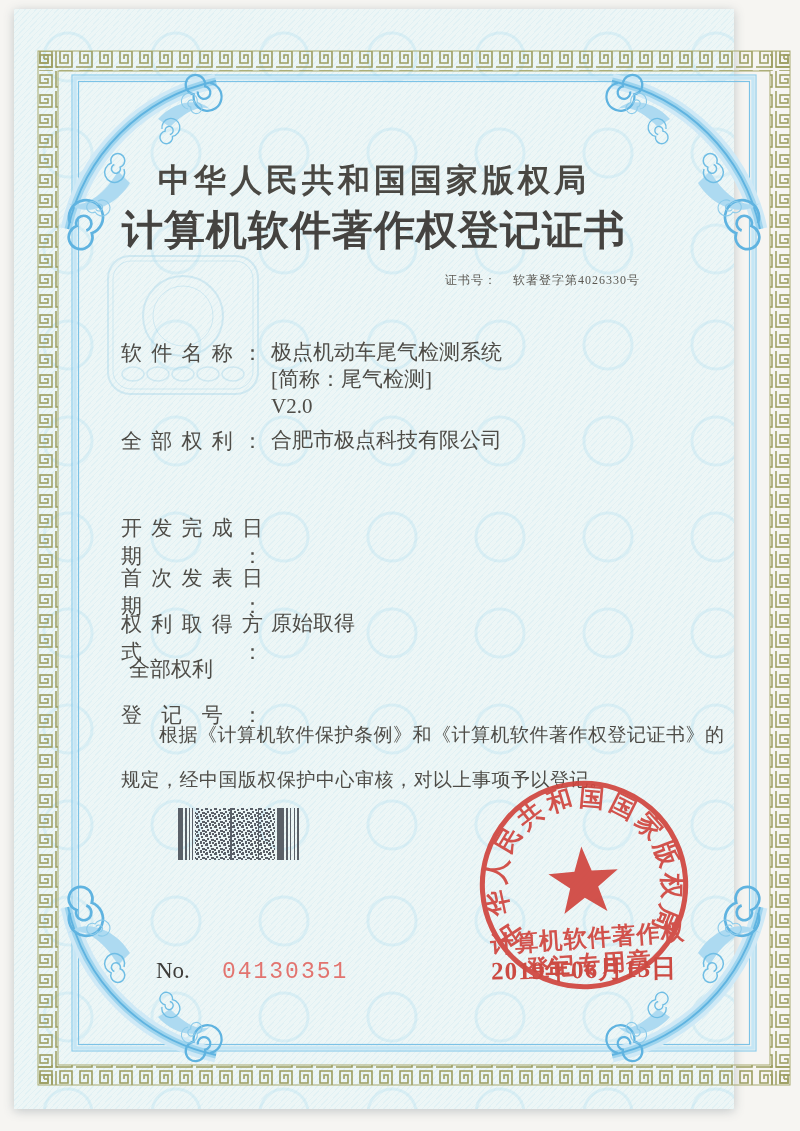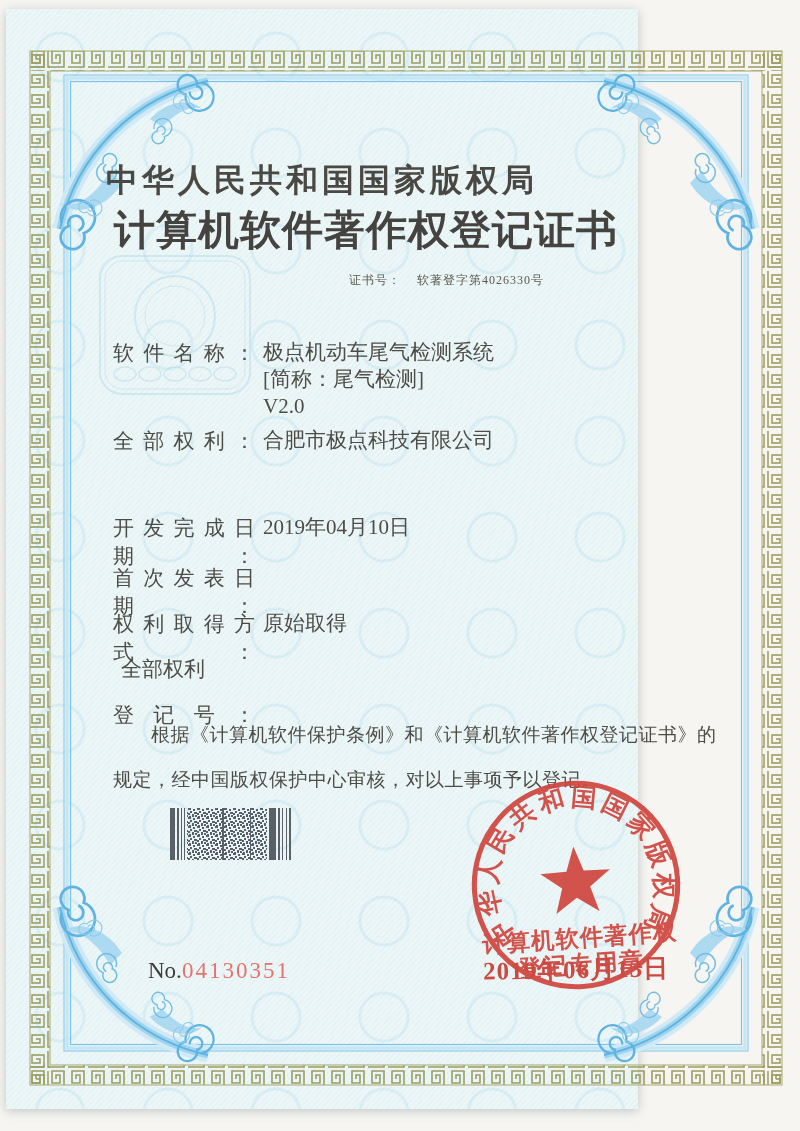--- a/index.html
+++ b/index.html
@@ -3,58 +3,58 @@
 <meta charset="utf-8">
 <style>
   html,body{margin:0;padding:0;}
   body{
     width:800px;height:1131px;position:relative;
     background:#f6f5f2;
     font-family:"Liberation Serif","DejaVu Serif",serif;
     overflow:hidden;
   }
   .paper{
-    position:absolute;left:6px;top:9px;width:632px;height:1100px;
+    position:absolute;left:14px;top:9px;width:720px;height:1100px;
     background-color:#edf6f6;
     background-image:
       radial-gradient(circle 34px at 50% 50%, rgba(255,255,255,0) 22px, rgba(171,219,238,0.30) 23px, rgba(171,219,238,0.30) 25px, rgba(255,255,255,0) 26px),
       repeating-linear-gradient(133deg, rgba(126,198,227,0.10) 0 1px, rgba(255,255,255,0) 1px 4px);
     background-size:108px 96px, auto;
     box-shadow:0 2px 10px rgba(60,80,90,.28);
   }
   .deco{position:absolute;left:0;top:0;pointer-events:none;}
   .authority{
     position:absolute;top:150px;left:0;width:100%;text-align:center;
     font-size:32px;font-weight:700;letter-spacing:4px;color:#4a4843;
   }
   .cert-title{
     position:absolute;top:194px;left:0;width:100%;text-align:center;
-    font-size:41px;font-weight:700;letter-spacing:1px;color:#454340;margin-left:44px;
+    font-size:41px;font-weight:700;letter-spacing:1px;color:#454340;
   }
   .certno{
     position:absolute;top:263px;right:94px;font-size:12px;color:#5a5751;letter-spacing:1px;
   }
   .certno .val{margin-left:16px;}
   .field-row{position:absolute;left:107px;display:flex;font-size:21px;color:#4e4c47;margin-top:37px;}
   .field-label{width:142px;flex:none;text-align:justify;text-align-last:justify;}
   .field-value{margin-left:8px;line-height:27px;}
   .fr0{top:293px}.fr1{top:381px}.fr2{top:468px}.fr3{top:518px}
   .fr4{top:564px}.fr5{top:610px}.fr6{top:655px}
   .statement{position:absolute;left:107px;top:703px;font-size:19px;color:#4e4c47;line-height:45px;white-space:nowrap;letter-spacing:.5px;}
   .statement .line1{text-indent:2em;}
   .barcode{position:absolute;left:164px;top:799px;}
   .seal{position:absolute;left:448px;top:754px;transform:rotate(-4deg);opacity:.92;}
   .seal-date{
     position:absolute;left:448px;top:944px;width:244px;text-align:center;
     color:#cc4a42;font-size:25px;letter-spacing:1px;font-weight:700;transform:rotate(-1deg);
   }
   .serial{position:absolute;left:142px;top:949px;font-size:23px;color:#3e3d3a;}
   .serial .num{
-    color:#e2746f;font-family:Liberation Serif, serif;
-    margin-left:0;letter-spacing:2px;font-size:23px;
+    color:#e2746f;font-family:Liberation Mono, monospace;
+    margin-left:32px;letter-spacing:2px;font-size:23px;
   }
 </style>
 </head>
 <body>
 
 <div class="paper">
 
   <svg class="deco" width="788" height="1100" viewBox="0 0 788 1100">
     <defs>
       <pattern id="meanderH" width="20" height="20" patternUnits="userSpaceOnUse">
@@ -125,21 +125,20 @@
       <div>[简称：尾气检测]</div>
       <div>V2.0</div>
     </span>
   </div>
   <div class="field-row fr1">
     <span class="field-label">全部权利：</span>
     <span class="field-value">合肥市极点科技有限公司</span>
   </div>
   <div class="field-row fr2">
     <span class="field-label">开发完成日期：</span>
-    <span class="field-value">2019年04月10日</span>
   </div>
   <div class="field-row fr3">
     <span class="field-label">首次发表日期：</span>
   </div>
   <div class="field-row fr4">
     <span class="field-label">权利取得方式：</span>
     <span class="field-value">原始取得</span>
   </div>
   <div class="field-row fr5">
     <span class="field-value">全部权利</span>

